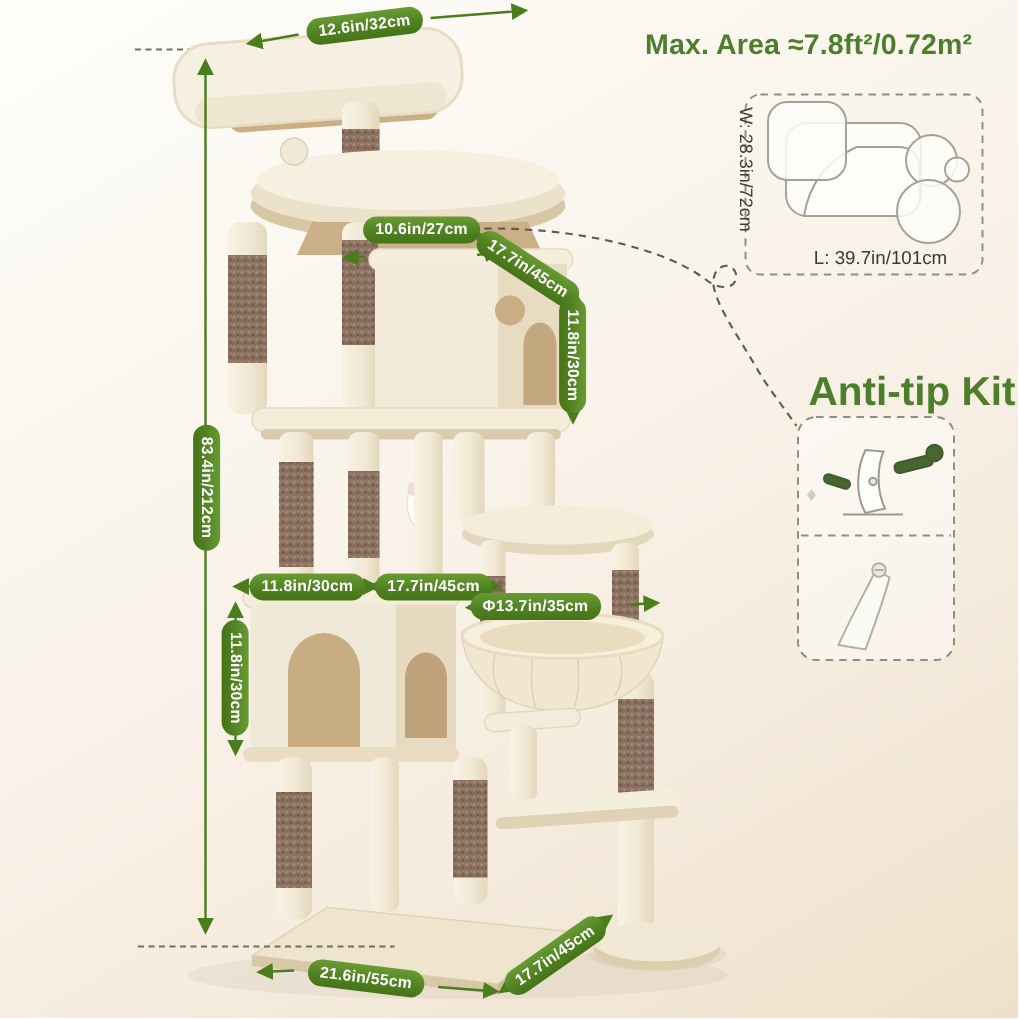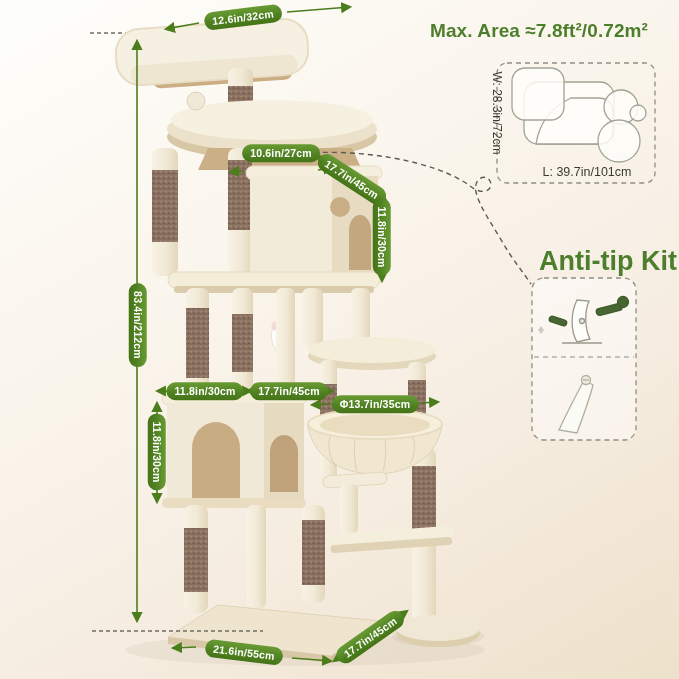--- a/index.html
+++ b/index.html
@@ -257,18 +257,18 @@
 <div class="fp-label fp-w">W: 28.3in/72cm</div>
 <div class="fp-label fp-l">L: 39.7in/101cm</div>
 
 <div class="dim-pill" style="left:243px;top:17px;--r:-7deg">12.6in/32cm</div>
 <div class="dim-pill" style="left:138px;top:325px;--r:90deg">83.4in/212cm</div>
 <div class="dim-pill" style="left:281px;top:153px">10.6in/27cm</div>
 <div class="dim-pill" style="left:352px;top:179px;--r:33deg">17.7in/45cm</div>
 <div class="dim-pill" style="left:382px;top:237px;--r:90deg">11.8in/30cm</div>
 <div class="dim-pill" style="left:205px;top:391px">11.8in/30cm</div>
 <div class="dim-pill" style="left:289px;top:391px">17.7in/45cm</div>
-<div class="dim-pill" style="left:375px;top:404px">Φ13.7in/35cm</div>
+<div class="dim-pill" style="left:357px;top:404px">Φ13.7in/35cm</div>
 <div class="dim-pill" style="left:157px;top:452px;--r:90deg">11.8in/30cm</div>
 <div class="dim-pill" style="left:244px;top:652px;--r:7deg">21.6in/55cm</div>
 <div class="dim-pill" style="left:370px;top:637px;--r:-35deg">17.7in/45cm</div>
 
 </div>
 
 </body></html>

